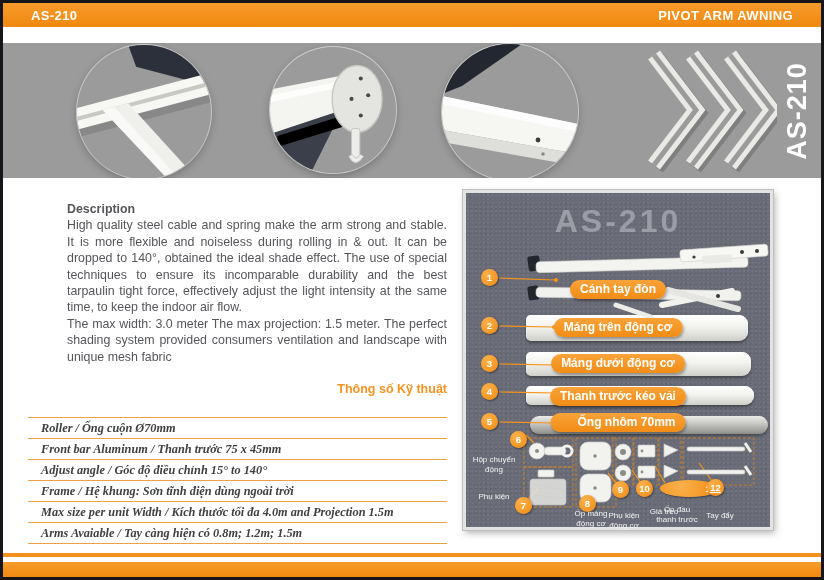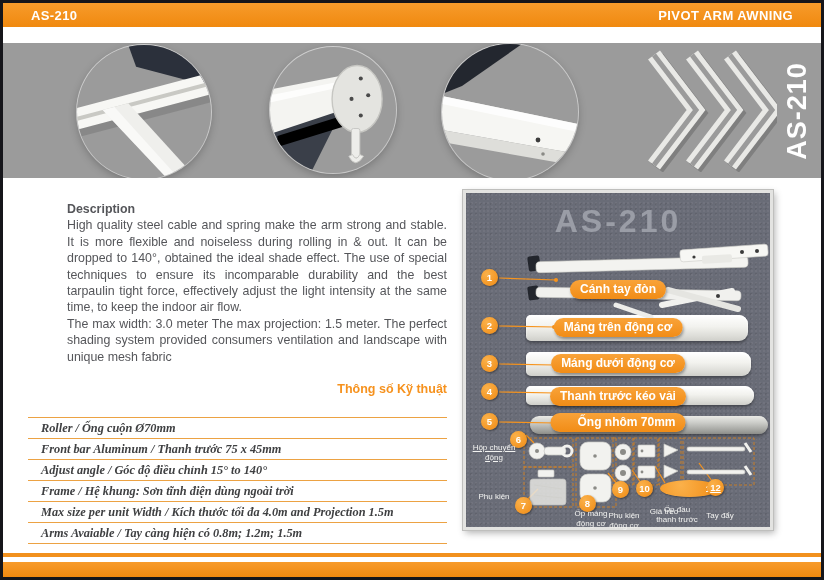--- a/index.html
+++ b/index.html
@@ -303,21 +303,21 @@
     <div class="num" style="left:15px;top:190px;">4</div>
     <div class="num" style="left:15px;top:220px;">5</div>
     <div class="num" style="left:44px;top:238px;">6</div>
     <div class="num" style="left:49px;top:304px;">7</div>
     <div class="num" style="left:113px;top:302px;">8</div>
     <div class="num" style="left:146px;top:288px;">9</div>
     <div class="num" style="left:170px;top:287px;">10</div>
     <div class="num" style="left:194px;top:287px;padding-left:42px;">11</div>
     <div class="num" style="left:241px;top:286px;text-decoration:underline;">12</div>
 
-    <div class="glabel" style="left:2px;top:250px;width:52px;text-decoration:underline;">Hộp chuyển động</div>
+    <div class="glabel" style="left:2px;top:262px;width:52px;">Hộp chuyển động</div>
     <div class="glabel" style="left:6px;top:299px;width:44px;">Phụ kiện</div>
     <div class="glabel" style="left:102px;top:316px;width:46px;">Ốp máng động cơ</div>
     <div class="glabel" style="left:136px;top:318px;width:44px;">Phụ kiện động cơ</div>
     <div class="glabel" style="left:166px;top:314px;width:36px;margin-left:14px;">Giá treo</div>
     <div class="glabel" style="left:188px;top:312px;width:46px;">Ốp đầu thanh trước</div>
     <div class="glabel" style="left:236px;top:318px;width:36px;">Tay đẩy</div>
   </div>
 
   <div class="rule-thin"></div>
   <div class="footer-bar"></div>

